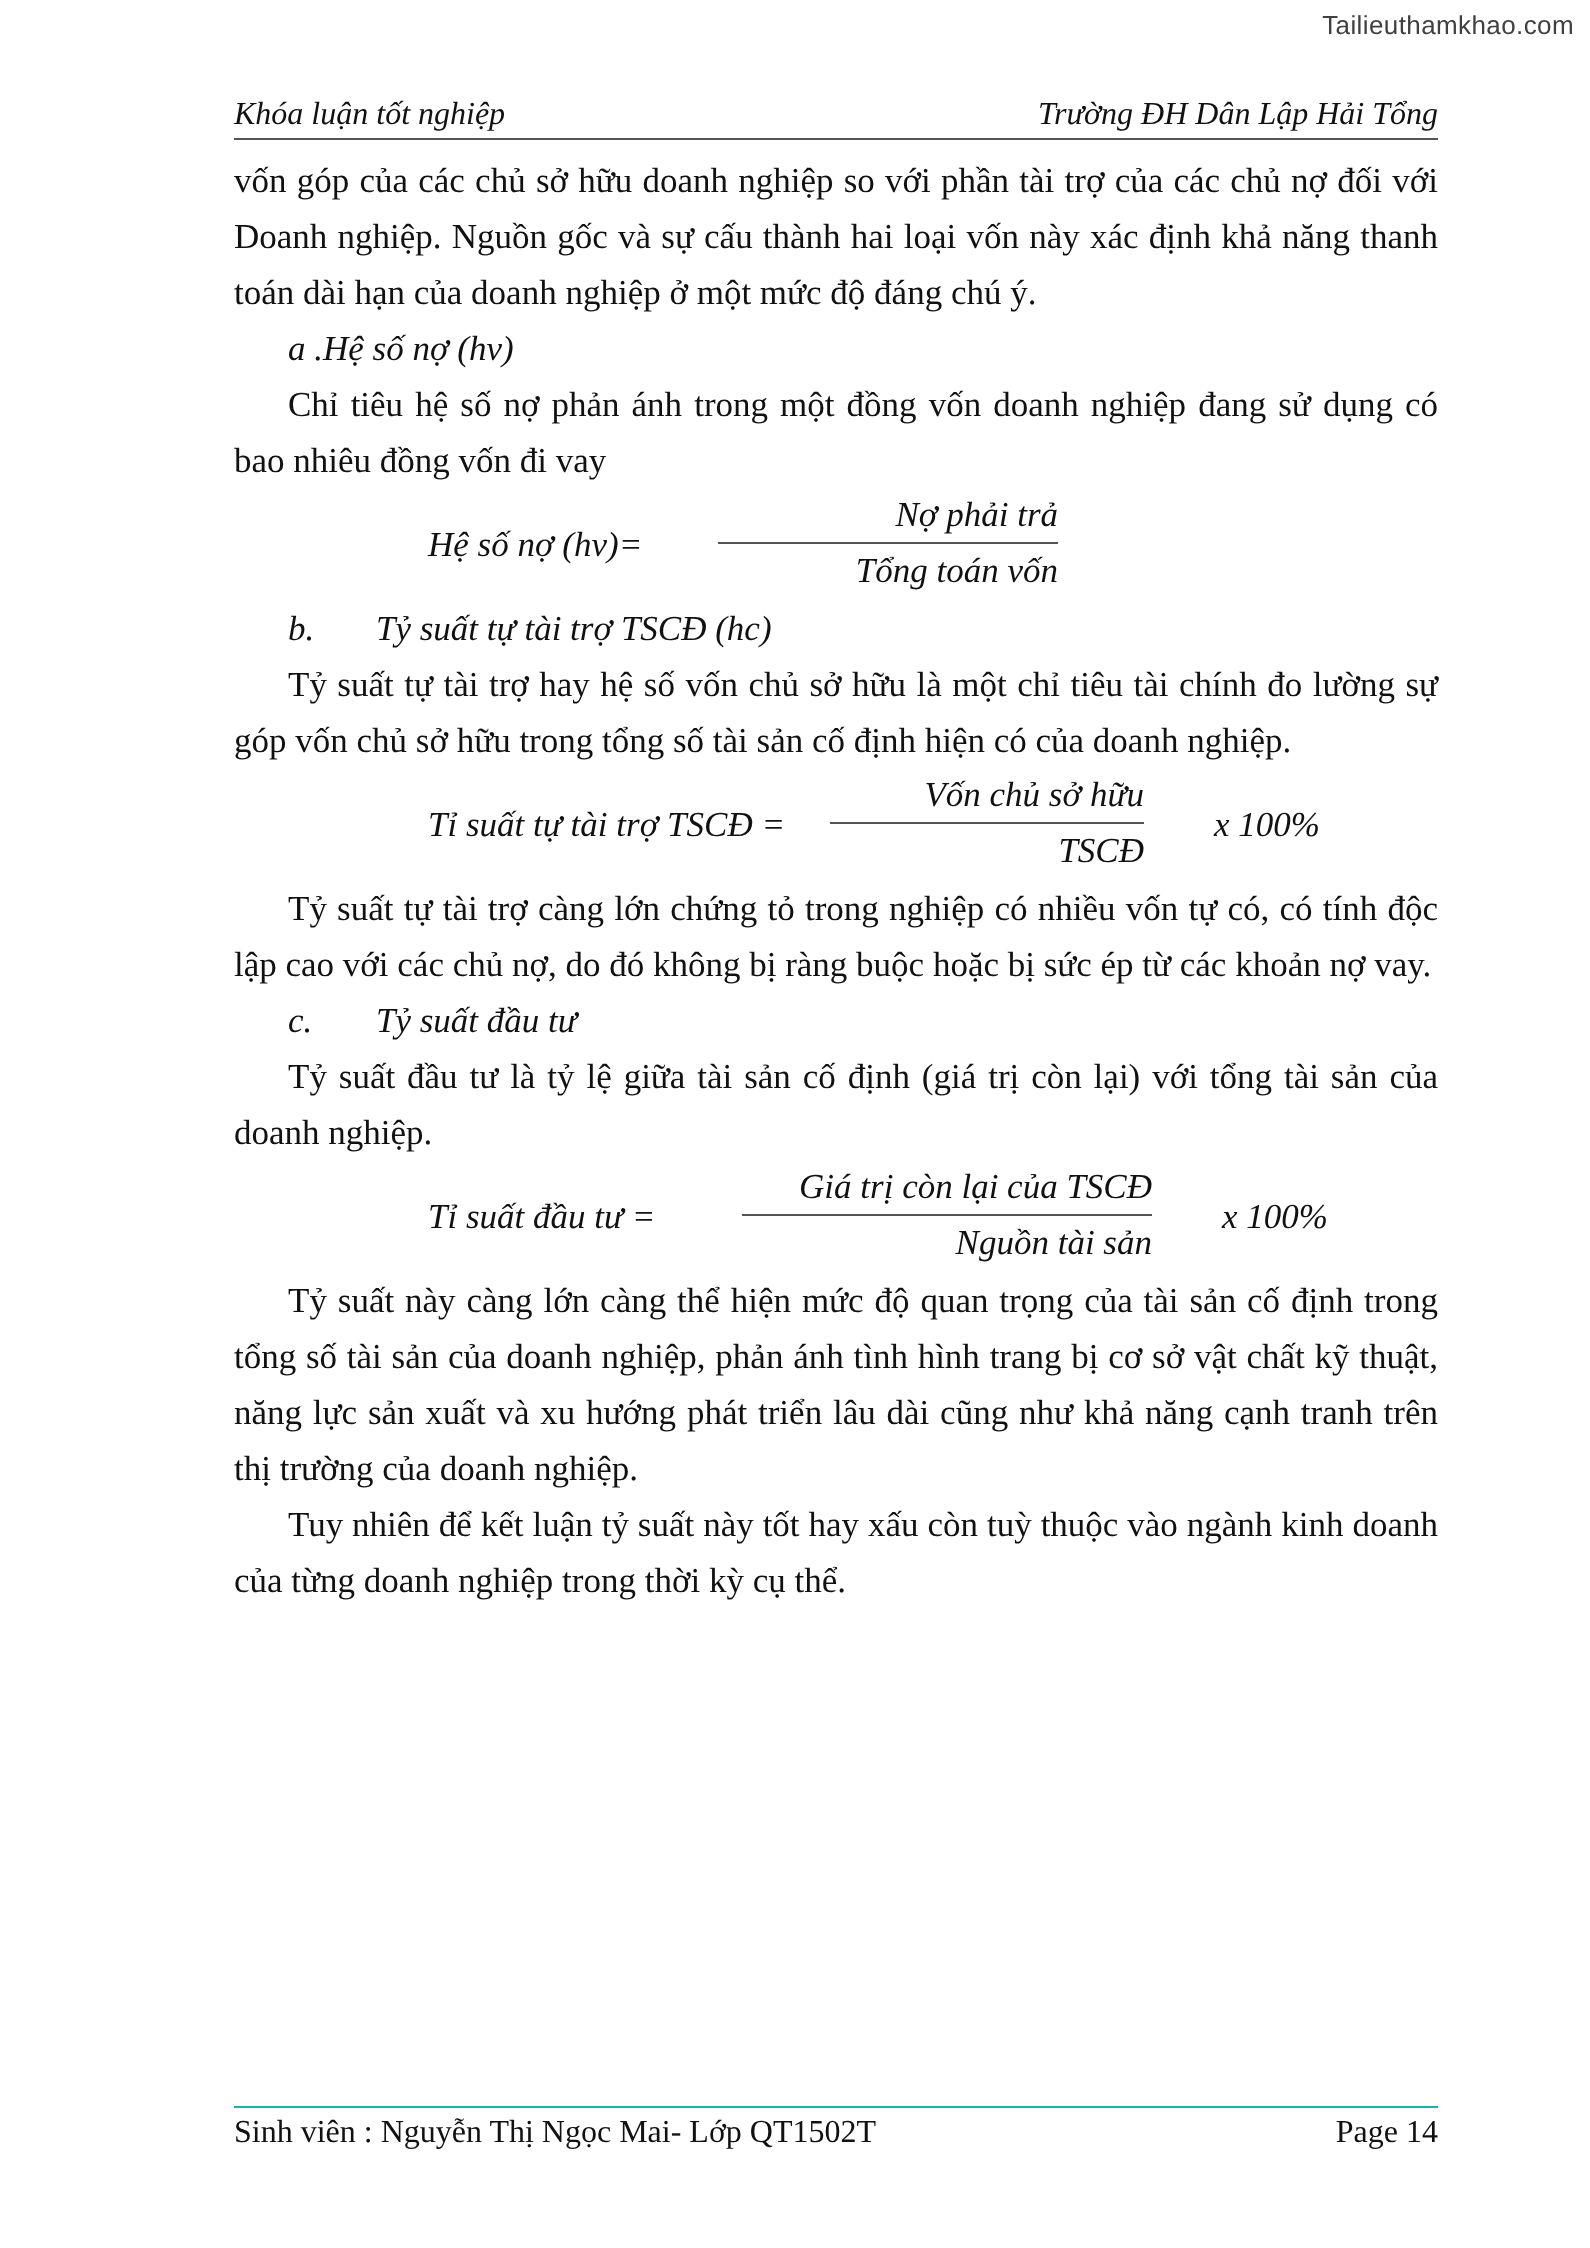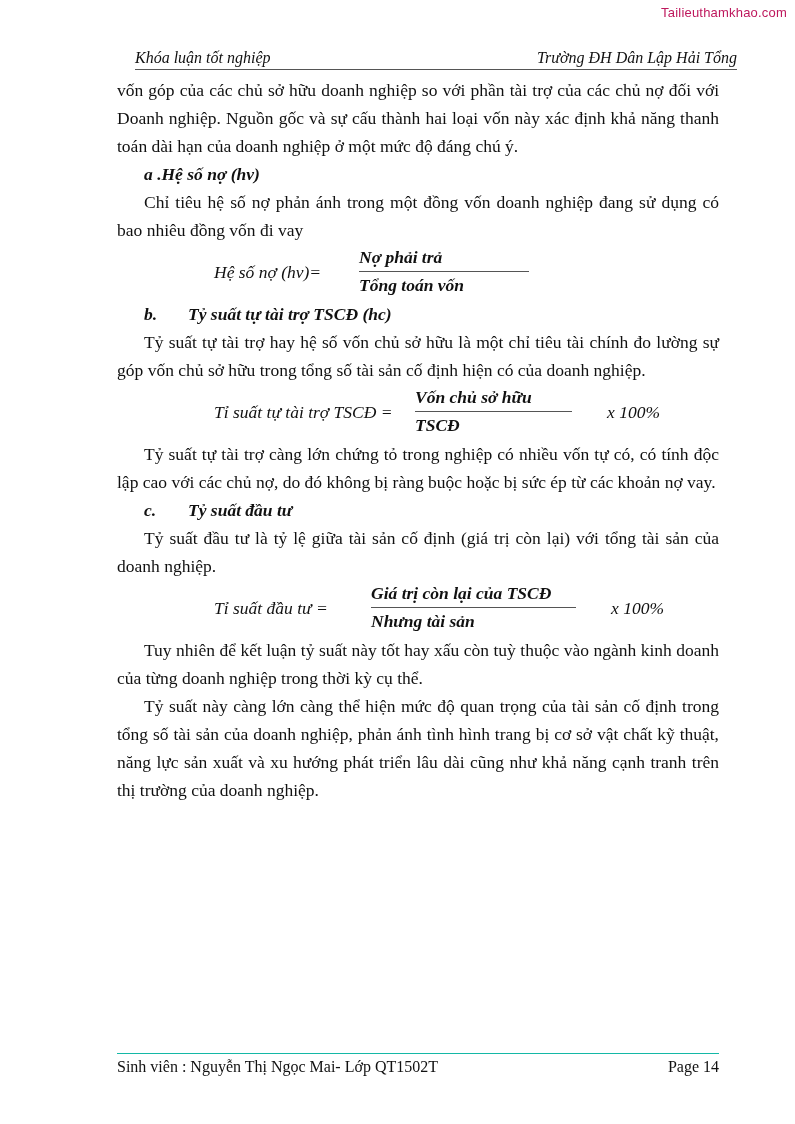--- a/index.html
+++ b/index.html
@@ -1,31 +1,31 @@
 <!DOCTYPE html>
 <html><head>
 <meta charset="utf-8">
 <style>
   html, body { margin:0; padding:0; background:#fff; }
   body { width:795px; height:1124px; position:relative; overflow:hidden;
          font-family:"Liberation Serif", serif; color:#111; }
   .watermark { position:absolute; top:5px; right:8px; font-family:"Liberation Sans", sans-serif;
-               font-size:13px; color:#be185d; letter-spacing:0.2px; }
-  .header { position:absolute; left:135px; top:45px; width:602px; height:24px;
+               font-size:13px; color:#404040; letter-spacing:0.2px; }
+  .header { position:absolute; left:117px; top:45px; width:602px; height:24px;
             border-bottom:1px solid #555; font-style:italic; font-size:16px; }
   .header .left { position:absolute; left:0; top:4px; }
   .header .right { position:absolute; right:0; top:4px; }
   .body { position:absolute; left:117px; top:76px; width:602px; font-size:17.5px; line-height:28px; }
   .p { text-align:justify; text-align-last:left; margin:0; }
   .ind { text-indent:27px; }
-  .heading { font-style:italic; margin:0; padding-left:27px;font-weight:bold; }
+  .heading { font-style:italic; margin:0; padding-left:27px; }
   .heading .num { display:inline-block; width:44px; }
   .formula { position:relative; height:56px; font-style:italic; }
   .formula .lhs { position:absolute; top:14px;text-align:right; }
-  .formula .frac { position:absolute; top:0; text-align:left;font-weight:bold; }
+  .formula .frac { position:absolute; top:0; text-align:right; }
   .formula .num, .formula .den { display:block; line-height:27px; }
   .formula .bar { display:block; border-top:1px solid #555; height:0; }
   .formula .mult { position:absolute; top:14px; }
   .footer { position:absolute; left:117px; top:1053px; width:602px; border-top:1px solid #14b8a6;
             font-size:16px; }
   .footer .left { position:absolute; left:0; top:4px; }
   .footer .right { position:absolute; right:0; top:4px; }
 </style>
 </head>
 <body>
@@ -66,25 +66,25 @@
 
   <p class="p ind">Tỷ suất tự tài trợ càng lớn chứng tỏ trong nghiệp có nhiều vốn tự có, có tính độc lập cao với các chủ nợ, do đó không bị ràng buộc hoặc bị sức ép từ các khoản nợ vay.</p>
   <p class="heading"><span class="num">c.</span><span>Tỷ suất đầu tư</span></p>
   <p class="p ind">Tỷ suất đầu tư là tỷ lệ giữa tài sản cố định (giá trị còn lại) với tổng tài sản của doanh nghiệp.</p>
 
   <div class="formula">
     <span class="lhs" style="left:97px">Tỉ suất đầu tư =</span>
     <span class="frac" style="left:254px; width:205px">
       <span class="num">Giá trị còn lại của TSCĐ</span>
       <span class="bar"></span>
-      <span class="den">Nhưng tài sản</span>
+      <span class="den">Nguồn tài sản</span>
     </span>
     <span class="mult" style="left:494px">x 100%</span>
   </div>
 
+  <p class="p ind">Tỷ suất này càng lớn càng thể hiện mức độ quan trọng của tài sản cố định trong tổng số tài sản của doanh nghiệp, phản ánh tình hình trang bị cơ sở vật chất kỹ thuật, năng lực sản xuất và xu hướng phát triển lâu dài cũng như khả năng  cạnh tranh trên thị trường của doanh nghiệp.</p>
   <p class="p ind">Tuy nhiên để kết luận tỷ suất này tốt hay xấu còn tuỳ thuộc vào ngành kinh doanh của từng doanh nghiệp trong thời kỳ cụ thể.</p>
-  <p class="p ind">Tỷ suất này càng lớn càng thể hiện mức độ quan trọng của tài sản cố định trong tổng số tài sản của doanh nghiệp, phản ánh tình hình trang bị cơ sở vật chất kỹ thuật, năng lực sản xuất và xu hướng phát triển lâu dài cũng như khả năng  cạnh tranh trên thị trường của doanh nghiệp.</p>
 </div>
 
 <div class="footer">
   <span class="left">Sinh viên : Nguyễn Thị Ngọc Mai- Lớp QT1502T</span>
   <span class="right">Page 14</span>
 </div>
 
 </body></html>

